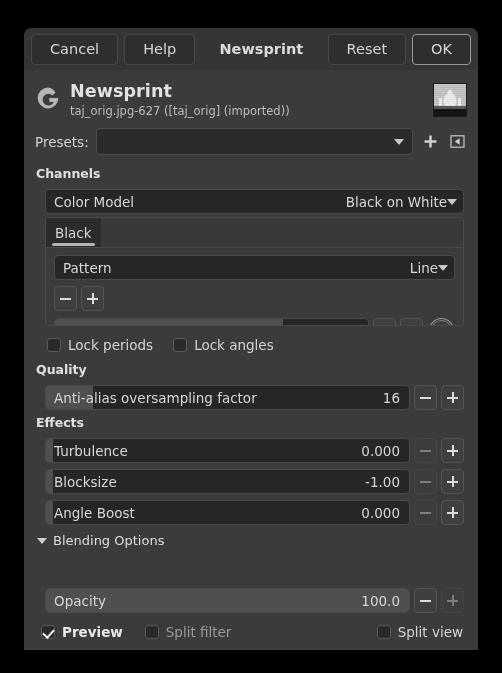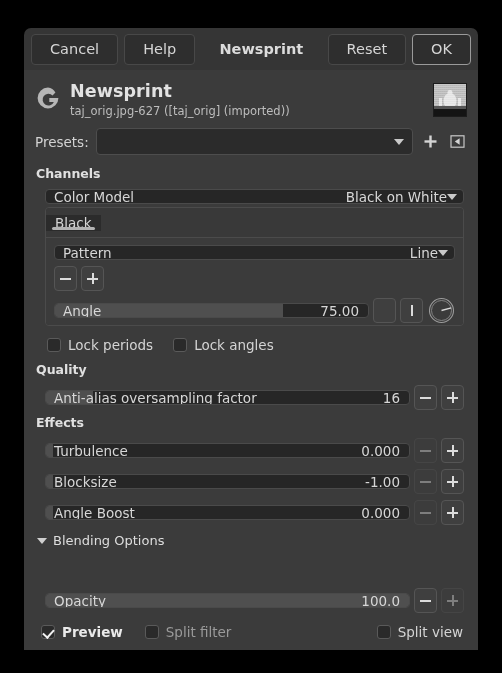--- a/index.html
+++ b/index.html
@@ -153,21 +153,21 @@
   
   .row {
     display: flex;
     align-items: center;
     gap: 4px;
     padding: 3px 5px;
   }
   .track {
     position: relative;
     flex: 1 1 auto;
-    height: 15px;
+    height: 25px;
     background: #262626;
     border: 1px solid #4a4a4a;
     border-radius: 4px;
     overflow: hidden;
     cursor: ew-resize;
     min-width: 0;
   }
   .track.plain { cursor: pointer; }
   .fill {
     position: absolute;
@@ -226,21 +226,20 @@
     border: 1px solid #4b4b4b;
     border-radius: 4px;
     margin-bottom: 6px;
     overflow: hidden;
   }
   .tabstrip {
     display: flex;
     background: #393939;
     border-bottom: 1px solid #4b4b4b;
     height: 30px;
-    align-items: center;
   }
   .tab {
     padding: 0 9px;
     display: flex; align-items: center;
     color: #d5d5d5;
     font-size: 13.5px;
     background: #2b2b2b;
     position: relative;
     cursor: pointer;
   }

